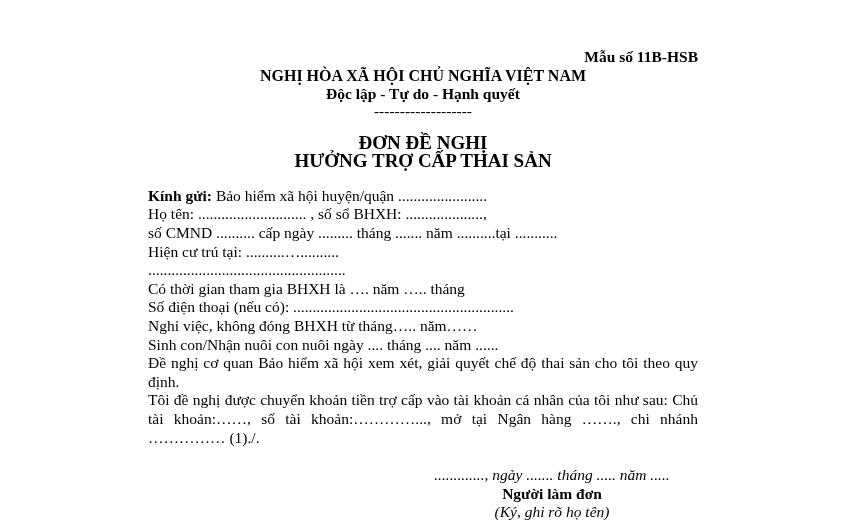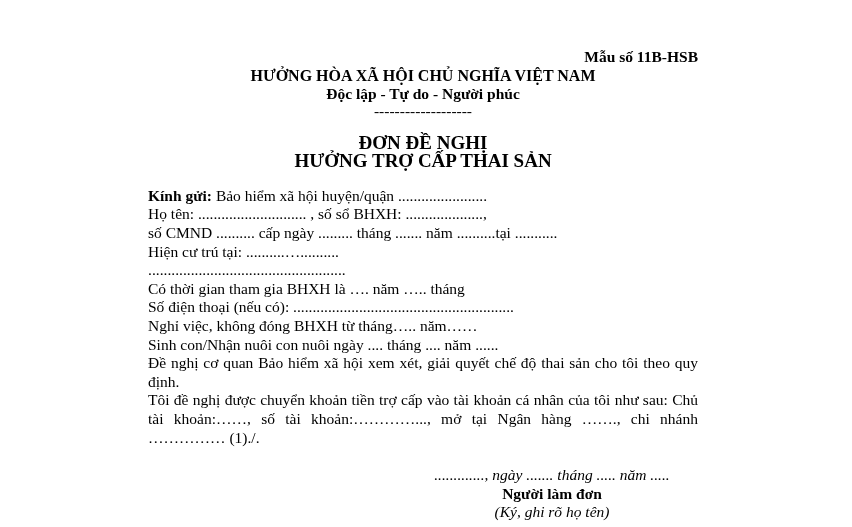--- a/index.html
+++ b/index.html
@@ -19,22 +19,22 @@
   .sig .date { font-style:italic; }
   .sig .who { font-weight:bold; }
   .sig .note { font-style:italic; }
   b { font-weight:bold; }
 </style>
 </head>
 <body>
 
 <div class="page">
   <div class="form-no">Mẫu số 11B-HSB</div>
-  <div class="center nation">HƯỞNG HÒA XÃ HỘI CHỦ NGHĨA VIỆT NAM</div>
-  <div class="center motto">Độc lập - Tự do - Người phúc</div>
+  <div class="center nation">NGHỊ HÒA XÃ HỘI CHỦ NGHĨA VIỆT NAM</div>
+  <div class="center motto">Độc lập - Tự do - Hạnh quyết</div>
   <div class="center dashes">-------------------</div>
 
   <div class="center title">
     <div>ĐƠN ĐỀ NGHỊ</div>
     <div>HƯỞNG TRỢ CẤP THAI SẢN</div>
   </div>
 
   <div class="body">
     <div class="line"><b>Kính gửi:</b><span> Bảo hiểm xã hội huyện/quận .......................</span></div>
     <div class="line">Họ tên: ............................ ,  số sổ BHXH: ....................,</div>

